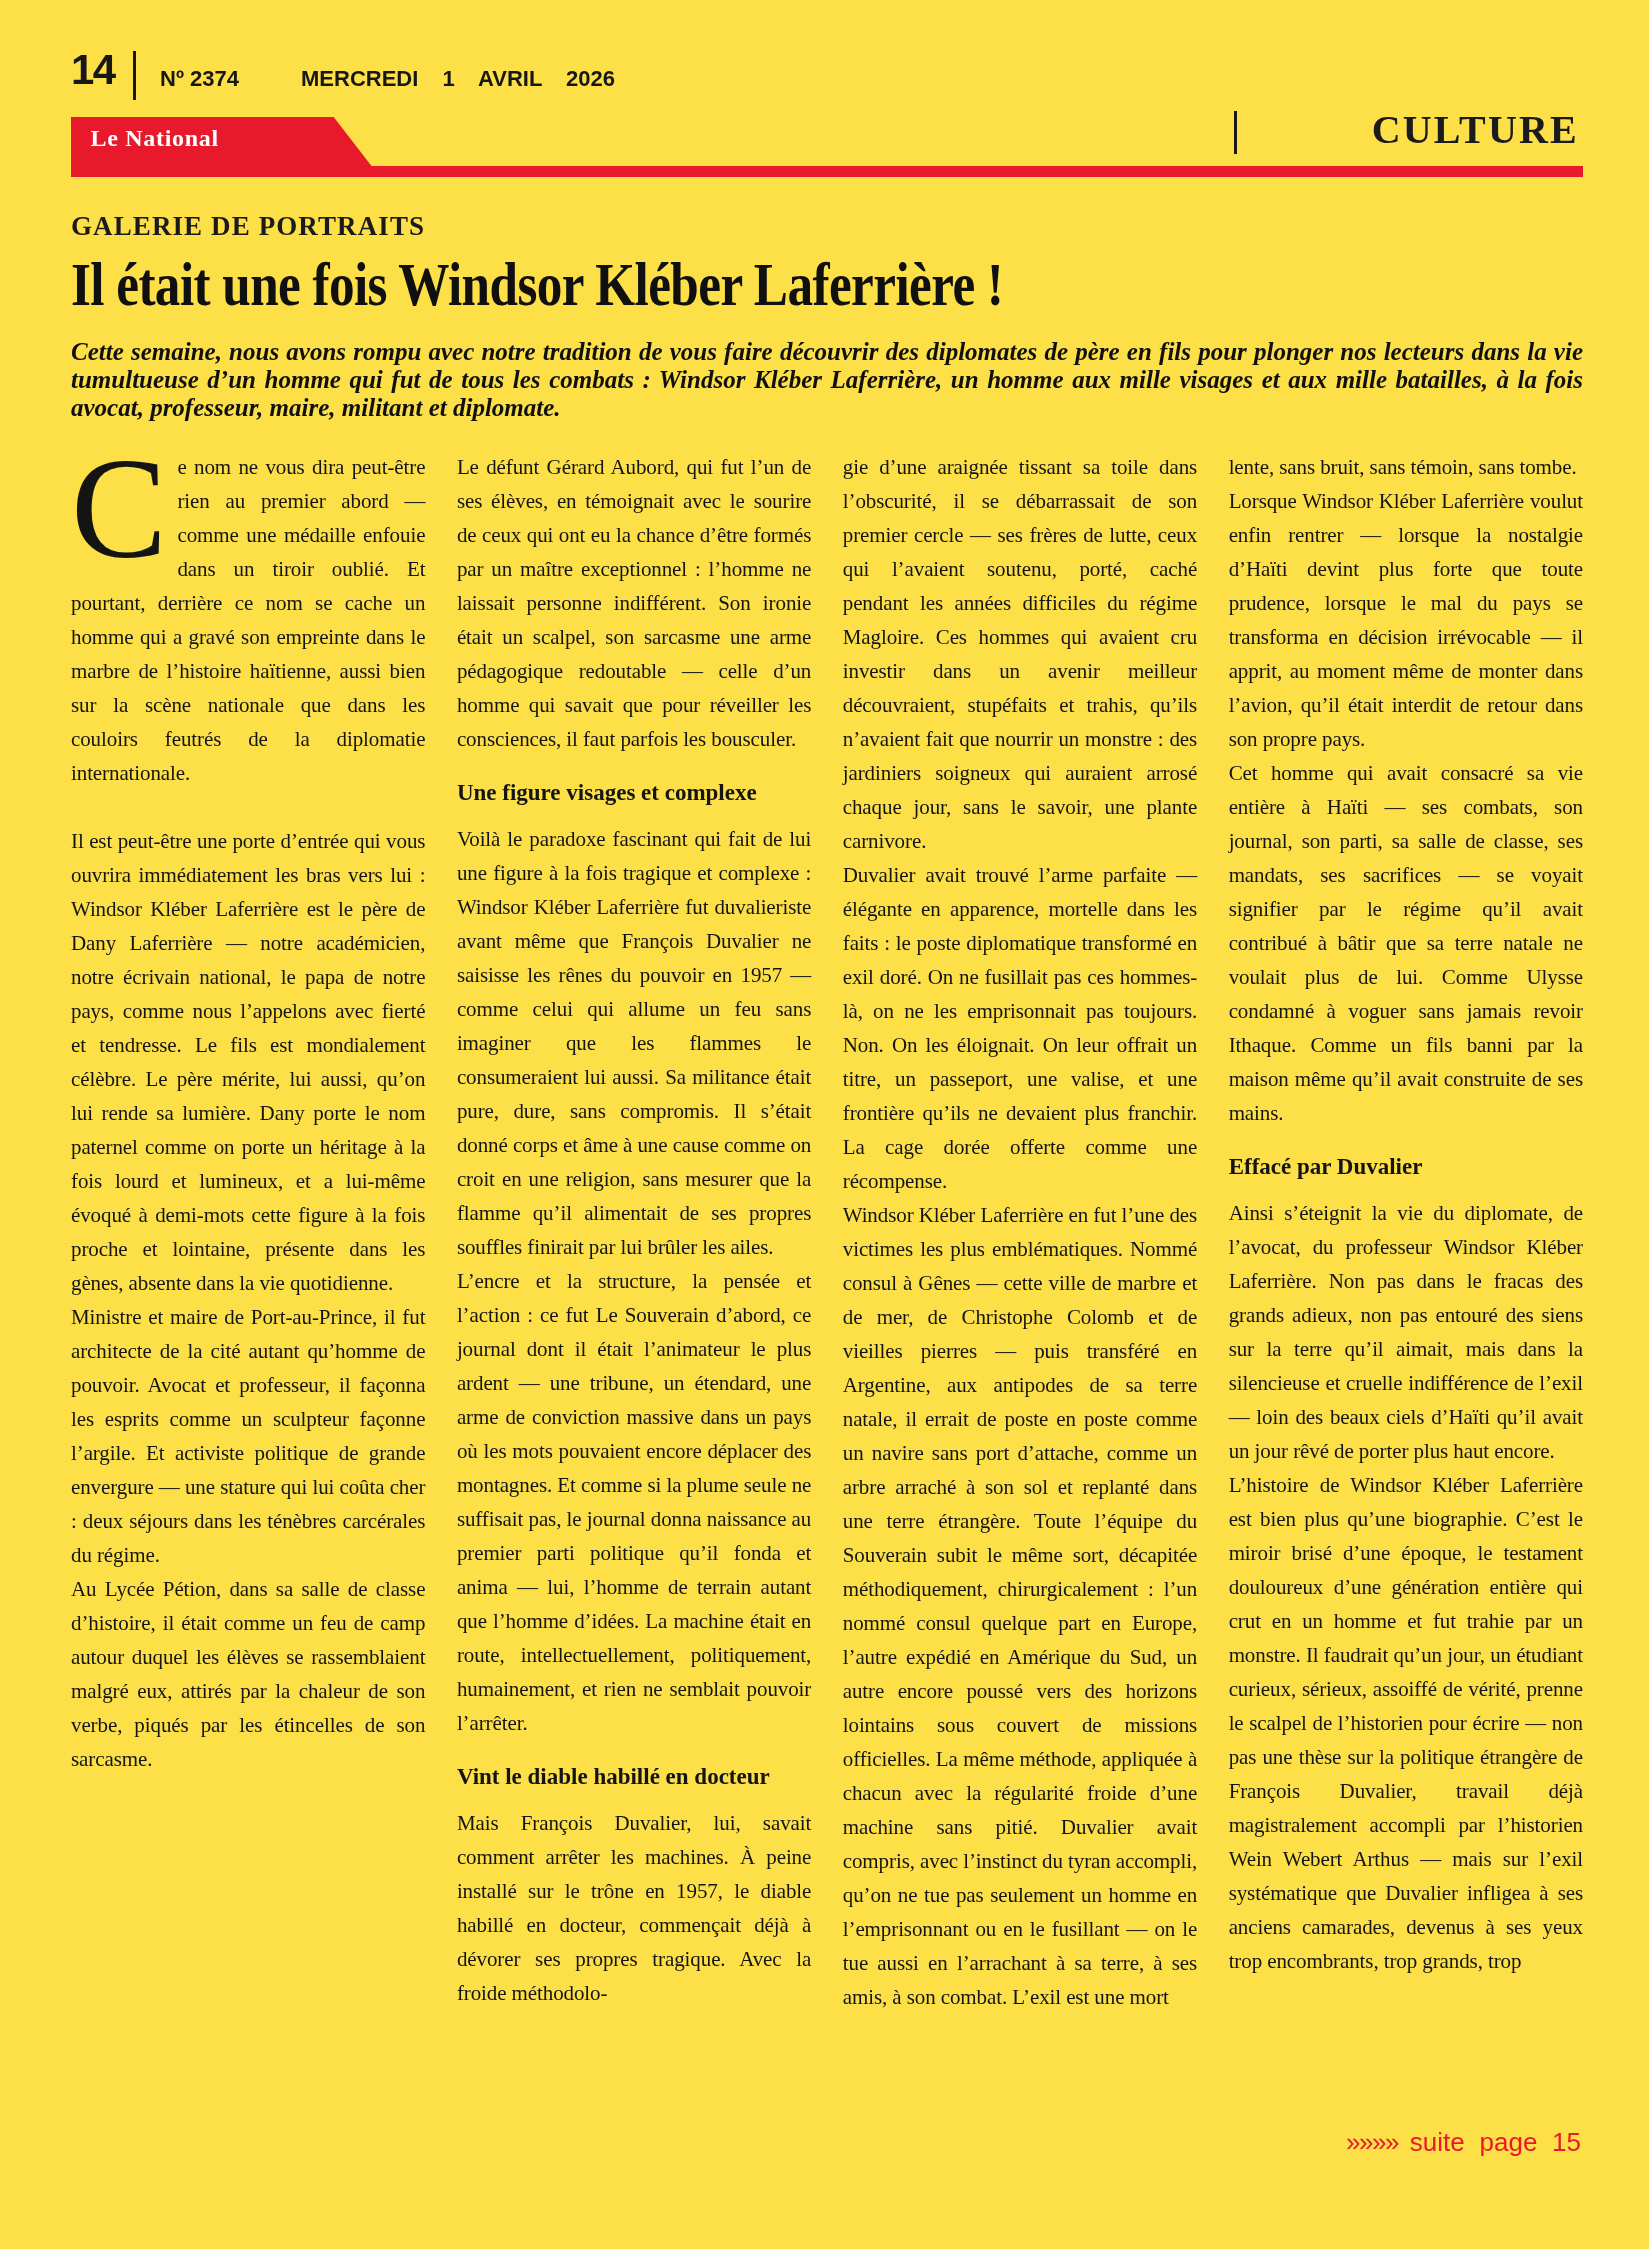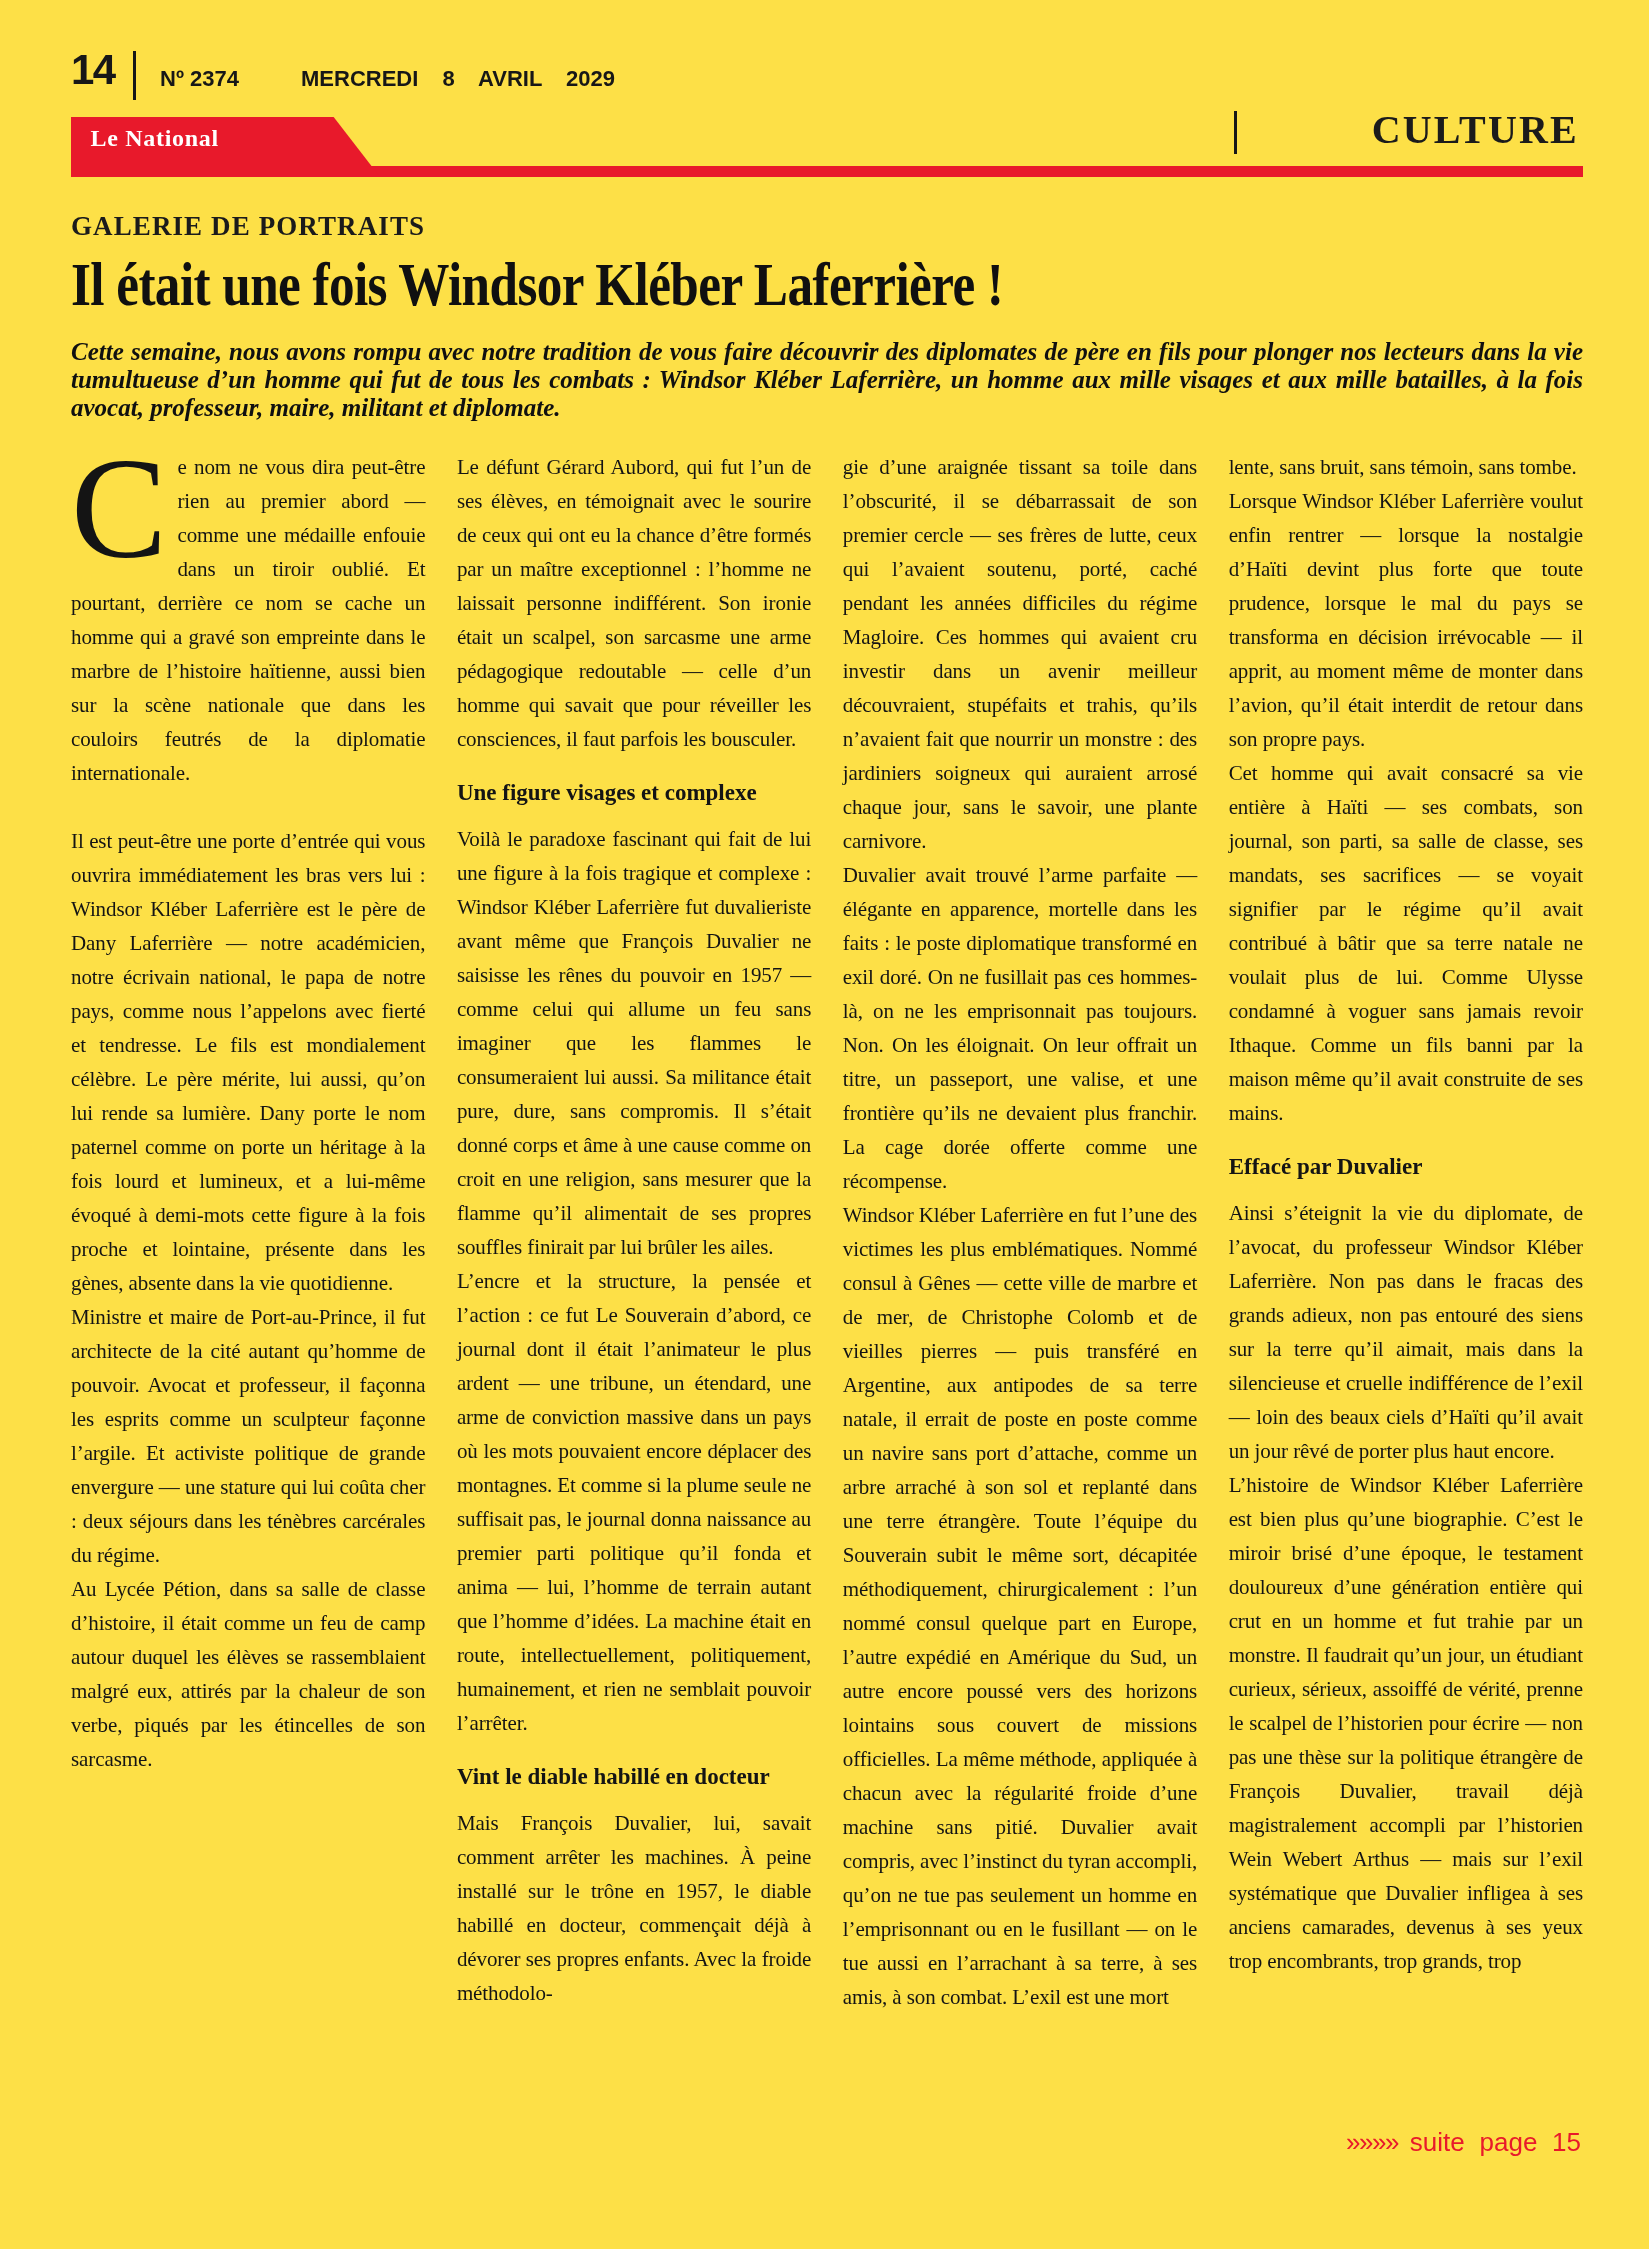--- a/index.html
+++ b/index.html
@@ -48,21 +48,21 @@
   .continuation .label{word-spacing:7.5px;}
 </style>
 </head>
 <body>
 
 <div class="page">
 
   <div class="page-number">14</div>
   <div class="page-number-divider"></div>
   <div class="issue-number">Nº 2374</div>
-  <div class="issue-date">MERCREDI 8 AVRIL 2029</div>
+  <div class="issue-date">MERCREDI 1 AVRIL 2026</div>
   <div class="section-divider"></div>
   <div class="section-title">CULTURE</div>
 
   <div class="red-rule"></div>
   <div class="masthead-banner">
     <div class="masthead-title">Le National</div>
   </div>
 
   <main class="content">
     <div class="kicker">GALERIE DE PORTRAITS</div>
@@ -74,21 +74,21 @@
           <p>Il est peut-être une porte d’entrée qui vous ouvrira immédiatement les bras vers lui : Windsor Kléber Laferrière est le père de Dany Laferrière — notre académicien, notre écrivain national, le papa de notre pays, comme nous l’appelons avec fierté et tendresse. Le fils est mondialement célèbre. Le père mérite, lui aussi, qu’on lui rende sa lumière. Dany porte le nom paternel comme on porte un héritage à la fois lourd et lumineux, et a lui-même évoqué à demi-mots cette figure à la fois proche et lointaine, présente dans les gènes, absente dans la vie quotidienne.</p>
           <p>Ministre et maire de Port-au-Prince, il fut architecte de la cité autant qu’homme de pouvoir. Avocat et professeur, il façonna les esprits comme un sculpteur façonne l’argile. Et activiste politique de grande envergure — une stature qui lui coûta cher : deux séjours dans les ténèbres carcérales du régime.</p>
           <p>Au Lycée Pétion, dans sa salle de classe d’histoire, il était comme un feu de camp autour duquel les élèves se rassemblaient malgré eux, attirés par la chaleur de son verbe, piqués par les étincelles de son sarcasme.</p>
         </div>
         <div class="col">
           <p>Le défunt Gérard Aubord, qui fut l’un de ses élèves, en témoignait avec le sourire de ceux qui ont eu la chance d’être formés par un maître exceptionnel : l’homme ne laissait personne indifférent. Son ironie était un scalpel, son sarcasme une arme pédagogique redoutable — celle d’un homme qui savait que pour réveiller les consciences, il faut parfois les bousculer.</p>
           <h3>Une figure visages et complexe</h3>
           <p>Voilà le paradoxe fascinant qui fait de lui une figure à la fois tragique et complexe : Windsor Kléber Laferrière fut duvalieriste avant même que François Duvalier ne saisisse les rênes du pouvoir en 1957 — comme celui qui allume un feu sans imaginer que les flammes le consumeraient lui aussi. Sa militance était pure, dure, sans compromis. Il s’était donné corps et âme à une cause comme on croit en une religion, sans mesurer que la flamme qu’il alimentait de ses propres souffles finirait par lui brûler les ailes.</p>
           <p>L’encre et la structure, la pensée et l’action : ce fut Le Souverain d’abord, ce journal dont il était l’animateur le plus ardent — une tribune, un étendard, une arme de conviction massive dans un pays où les mots pouvaient encore déplacer des montagnes. Et comme si la plume seule ne suffisait pas, le journal donna naissance au premier parti politique qu’il fonda et anima — lui, l’homme de terrain autant que l’homme d’idées. La machine était en route, intellectuellement, politiquement, humainement, et rien ne semblait pouvoir l’arrêter.</p>
           <h3>Vint le diable habillé en docteur</h3>
-          <p>Mais François Duvalier, lui, savait comment arrêter les machines. À peine installé sur le trône en 1957, le diable habillé en docteur, commençait déjà à dévorer ses propres enfants. Avec la froide méthodolo-</p>
+          <p>Mais François Duvalier, lui, savait comment arrêter les machines. À peine installé sur le trône en 1957, le diable habillé en docteur, commençait déjà à dévorer ses propres tragique. Avec la froide méthodolo-</p>
         </div>
         <div class="col">
           <p>gie d’une araignée tissant sa toile dans l’obscurité, il se débarrassait de son premier cercle — ses frères de lutte, ceux qui l’avaient soutenu, porté, caché pendant les années difficiles du régime Magloire. Ces hommes qui avaient cru investir dans un avenir meilleur découvraient, stupéfaits et trahis, qu’ils n’avaient fait que nourrir un monstre : des jardiniers soigneux qui auraient arrosé chaque jour, sans le savoir, une plante carnivore.</p>
           <p>Duvalier avait trouvé l’arme parfaite — élégante en apparence, mortelle dans les faits : le poste diplomatique transformé en exil doré. On ne fusillait pas ces hommes-là, on ne les emprisonnait pas toujours. Non. On les éloignait. On leur offrait un titre, un passeport, une valise, et une frontière qu’ils ne devaient plus franchir. La cage dorée offerte comme une récompense.</p>
           <p>Windsor Kléber Laferrière en fut l’une des victimes les plus emblématiques. Nommé consul à Gênes — cette ville de marbre et de mer, de Christophe Colomb et de vieilles pierres — puis transféré en Argentine, aux antipodes de sa terre natale, il errait de poste en poste comme un navire sans port d’attache, comme un arbre arraché à son sol et replanté dans une terre étrangère. Toute l’équipe du Souverain subit le même sort, décapitée méthodiquement, chirurgicalement : l’un nommé consul quelque part en Europe, l’autre expédié en Amérique du Sud, un autre encore poussé vers des horizons lointains sous couvert de missions officielles. La même méthode, appliquée à chacun avec la régularité froide d’une machine sans pitié. Duvalier avait compris, avec l’instinct du tyran accompli, qu’on ne tue pas seulement un homme en l’emprisonnant ou en le fusillant — on le tue aussi en l’arrachant à sa terre, à ses amis, à son combat. L’exil est une mort</p>
         </div>
         <div class="col">
           <p>lente, sans bruit, sans témoin, sans tombe.</p>
           <p>Lorsque Windsor Kléber Laferrière voulut enfin rentrer — lorsque la nostalgie d’Haïti devint plus forte que toute prudence, lorsque le mal du pays se transforma en décision irrévocable — il apprit, au moment même de monter dans l’avion, qu’il était interdit de retour dans son propre pays.</p>
           <p>Cet homme qui avait consacré sa vie entière à Haïti — ses combats, son journal, son parti, sa salle de classe, ses mandats, ses sacrifices — se voyait signifier par le régime qu’il avait contribué à bâtir que sa terre natale ne voulait plus de lui. Comme Ulysse condamné à voguer sans jamais revoir Ithaque. Comme un fils banni par la maison même qu’il avait construite de ses mains.</p>

